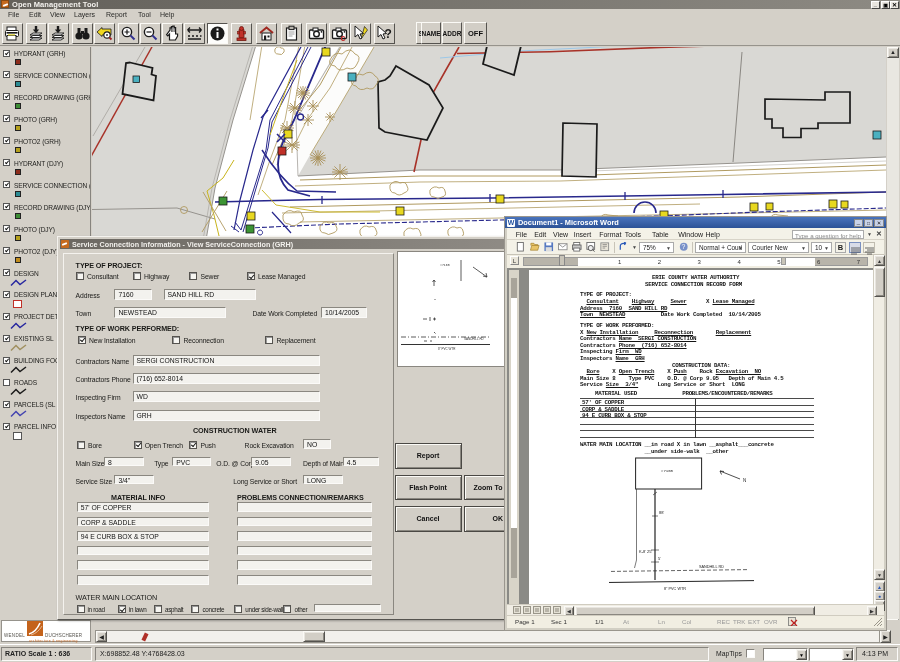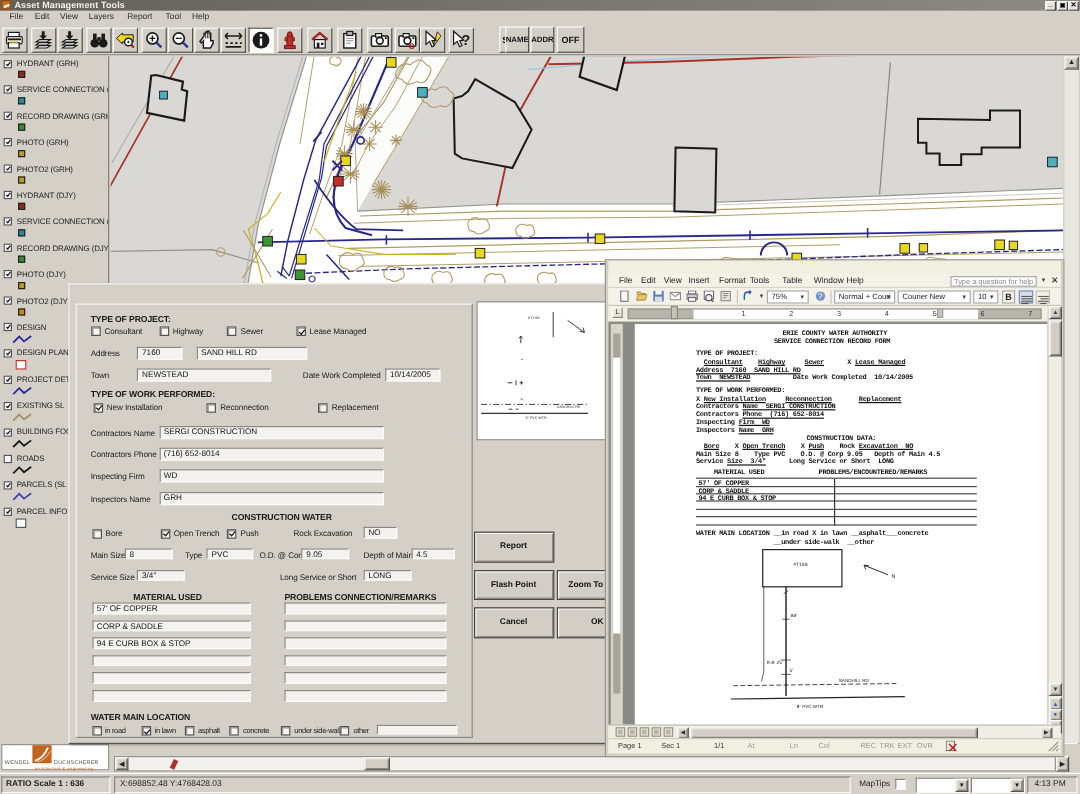--- a/index.html
+++ b/index.html
@@ -16,21 +16,21 @@
 .dck{position:absolute;left:1px;top:1.5px;width:4.5px;height:2.5px;border-left:1.6px solid #111;border-bottom:1.6px solid #111;transform:rotate(-50deg)}
 .dbtn{position:absolute;background:#d2cec6;border:1px solid #4a4844;box-shadow:inset 1px 1px 0 #fbfaf6,inset -1px -1px 0 #8a8780;font-size:7px;font-weight:bold;color:#111;display:flex;align-items:center;justify-content:center}
 .wm{font-size:7px;color:#1a1a1a}
 .wln{position:absolute;left:49px;white-space:pre;font-family:"Liberation Mono",monospace;font-size:5.8px;font-weight:bold;color:#141414;letter-spacing:-0.25px}
 </style></head><body>
 
 <div class="abs" style="left:0;top:0;width:900px;height:9px;background:linear-gradient(90deg,#63605a,#8d8a83)">
  <div class="abs" style="left:1px;top:0px;width:8px;height:8px;background:#c66a1e;border:1px solid #8a4a12">
       <div class="abs" style="left:1px;top:3px;width:5px;height:2px;background:#fff;transform:rotate(-20deg)"></div>
     </div>
- <div class="abs" style="left:12px;top:0px;font-size:7.5px;font-weight:bold;color:#f4f2ee;letter-spacing:0.1px">Asset Management Tools</div>
+ <div class="abs" style="left:12px;top:0px;font-size:7.5px;font-weight:bold;color:#f4f2ee;letter-spacing:0.1px">Open Management Tool</div>
  <div class="abs" style="left:871px;top:1px;width:9px;height:8px;background:#e8e5df;border:1px solid;border-color:#fff #444 #444 #fff;font-size:6px;line-height:4px;text-align:center;font-weight:bold">_</div>
  <div class="abs" style="left:881px;top:1px;width:9px;height:8px;background:#e8e5df;border:1px solid;border-color:#fff #444 #444 #fff;font-size:5px;line-height:7px;text-align:center;font-weight:bold">▣</div>
  <div class="abs" style="left:890px;top:1px;width:9px;height:8px;background:#e8e5df;border:1px solid;border-color:#fff #444 #444 #fff;font-size:6px;line-height:7px;text-align:center;font-weight:bold">✕</div>
 </div>
 
 <div class="abs" style="left:0;top:9px;width:900px;height:10px;background:#d4d0c8">
  <span class="mi abs" style="left:8px;top:2px">File</span>
  <span class="mi abs" style="left:29px;top:2px">Edit</span>
  <span class="mi abs" style="left:50px;top:2px">View</span>
  <span class="mi abs" style="left:74px;top:2px">Layers</span>
@@ -439,20 +439,26 @@
  <div class="abs sunk" style="left:763px;top:3px;width:45px;height:13px">
       <div class="btn abs" style="right:0;top:0;width:11px;height:11px;font-size:5px;text-align:center;line-height:10px">▼</div>
     </div>
  <div class="abs sunk" style="left:809px;top:3px;width:45px;height:13px">
       <div class="btn abs" style="right:0;top:0;width:11px;height:11px;font-size:5px;text-align:center;line-height:10px">▼</div>
     </div>
  <div class="abs sunk" style="left:856px;top:2px;width:42px;height:14px;background:#d4d0c8;font-size:7px;color:#222;padding:2px 0 0 5px">4:13 PM</div>
 </div>
 <div id="dialog">
     <div class="abs" style="left:57px;top:236px;width:520px;height:384px;background:#d4d0c8;border:1px solid;border-color:#f4f2ee #55534f #55534f #f4f2ee;box-shadow:1px 1px 2px rgba(0,0,0,0.3)">
+      <div class="abs" style="left:2px;top:2px;right:2px;height:10px;background:linear-gradient(90deg,#6b6761,#94908a)">
+        <div class="abs" style="left:1px;top:1px;width:8px;height:8px;background:#c66a1e;border-radius:1px">
+          <div class="abs" style="left:1px;top:3px;width:5px;height:2px;background:#fff;transform:rotate(-20deg)"></div>
+        </div>
+        <div class="abs" style="left:12px;top:1px;font-size:7.2px;font-weight:bold;color:#f2f0ec;white-space:nowrap">Service Connection Information - View ServiceConnection (GRH)</div>
+      </div>
       <div class="abs" style="left:5px;top:16px;width:331px;height:362px;border:1px solid;border-color:#f4f2ee #8a8780 #8a8780 #f4f2ee"></div>
       <div class="abs" style="left:17.6px;top:24px;font-size:7.2px;font-weight:bold;color:#1a1a18;white-space:nowrap;letter-spacing:-0.1px">TYPE OF PROJECT:</div>
       <div class="dcb" style="left:17.9px;top:35px"></div>
       <div class="abs" style="left:29px;top:36px;font-size:6.8px;font-weight:normal;color:#1a1a18;white-space:nowrap;letter-spacing:-0.1px">Consultant</div>
       <div class="dcb" style="left:74.7px;top:35px"></div>
       <div class="abs" style="left:86px;top:36px;font-size:6.8px;font-weight:normal;color:#1a1a18;white-space:nowrap;letter-spacing:-0.1px">Highway</div>
       <div class="dcb" style="left:131.4px;top:35px"></div>
       <div class="abs" style="left:142.5px;top:36px;font-size:6.8px;font-weight:normal;color:#1a1a18;white-space:nowrap;letter-spacing:-0.1px">Sewer</div>
       <div class="dcb" style="left:188.9px;top:35px">
         <span class="dck"></span>
@@ -500,35 +506,35 @@
       <div class="abs" style="left:96.2px;top:222.5px;font-size:6.8px;font-weight:normal;color:#1a1a18;white-space:nowrap;letter-spacing:-0.1px">Type</div>
       <div class="fld" style="left:114.3px;top:219.5px;width:39px;height:9.5px">PVC</div>
       <div class="abs" style="left:158.2px;top:222.5px;font-size:6.8px;font-weight:normal;color:#1a1a18;white-space:nowrap;letter-spacing:-0.1px">O.D. @ Corp</div>
       <div class="fld" style="left:193.3px;top:219.5px;width:40px;height:9.5px">9.05</div>
       <div class="abs" style="left:245px;top:222.5px;font-size:6.8px;font-weight:normal;color:#1a1a18;white-space:nowrap;letter-spacing:-0.1px">Depth of Main</div>
       <div class="fld" style="left:284.8px;top:219.5px;width:36px;height:9.5px">4.5</div>
       <div class="abs" style="left:17.6px;top:240.5px;font-size:6.8px;font-weight:normal;color:#1a1a18;white-space:nowrap;letter-spacing:-0.1px">Service Size</div>
       <div class="fld" style="left:56.4px;top:237.5px;width:40px;height:9.5px">3/4"</div>
       <div class="abs" style="left:175.3px;top:240.5px;font-size:6.8px;font-weight:normal;color:#1a1a18;white-space:nowrap;letter-spacing:-0.1px">Long Service or Short</div>
       <div class="fld" style="left:245px;top:237.5px;width:40px;height:9.5px">LONG</div>
-      <div class="abs" style="left:53px;top:256px;font-size:7.2px;font-weight:bold;color:#1a1a18;white-space:nowrap;letter-spacing:-0.1px">MATERIAL USED</div>
+      <div class="abs" style="left:53px;top:256px;font-size:7.2px;font-weight:bold;color:#1a1a18;white-space:nowrap;letter-spacing:-0.1px">MATERIAL INFO</div>
       <div class="abs" style="left:179px;top:256px;font-size:7.2px;font-weight:bold;color:#1a1a18;white-space:nowrap;letter-spacing:-0.1px">PROBLEMS CONNECTION/REMARKS</div>
       <div class="fld" style="left:18.7px;top:265px;width:132px;height:9.5px">57' OF COPPER</div>
       <div class="fld" style="left:178.9px;top:265px;width:135px;height:9.5px"></div>
       <div class="fld" style="left:18.7px;top:279.5px;width:132px;height:9.5px">CORP &amp; SADDLE</div>
       <div class="fld" style="left:178.9px;top:279.5px;width:135px;height:9.5px"></div>
       <div class="fld" style="left:18.7px;top:294px;width:132px;height:9.5px">94 E CURB BOX &amp; STOP</div>
       <div class="fld" style="left:178.9px;top:294px;width:135px;height:9.5px"></div>
       <div class="fld" style="left:18.7px;top:308.8px;width:132px;height:9.5px"></div>
       <div class="fld" style="left:178.9px;top:308.8px;width:135px;height:9.5px"></div>
       <div class="fld" style="left:18.7px;top:323.3px;width:132px;height:9.5px"></div>
       <div class="fld" style="left:178.9px;top:323.3px;width:135px;height:9.5px"></div>
       <div class="fld" style="left:18.7px;top:338.3px;width:132px;height:9.5px"></div>
       <div class="fld" style="left:178.9px;top:338.3px;width:135px;height:9.5px"></div>
-      <div class="abs" style="left:17.6px;top:355.5px;font-size:7.2px;font-weight:bold;color:#1a1a18;white-space:nowrap;letter-spacing:-0.1px">WATER MAIN LOCATION</div>
+      <div class="abs" style="left:17.6px;top:355.5px;font-size:7.2px;font-weight:normal;color:#1a1a18;white-space:nowrap;letter-spacing:-0.1px">WATER MAIN LOCATION</div>
       <div class="dcb" style="left:18.7px;top:368px"></div>
       <div class="abs" style="left:29.5px;top:369px;font-size:6.8px;font-weight:normal;color:#1a1a18;white-space:nowrap;letter-spacing:-0.3px;font-size:6.3px">in road</div>
       <div class="dcb" style="left:60px;top:368px">
         <span class="dck"></span>
       </div>
       <div class="abs" style="left:71px;top:369px;font-size:6.8px;font-weight:normal;color:#1a1a18;white-space:nowrap;letter-spacing:-0.3px;font-size:6.3px">in lawn</div>
       <div class="dcb" style="left:96.2px;top:368px"></div>
       <div class="abs" style="left:107px;top:369px;font-size:6.8px;font-weight:normal;color:#1a1a18;white-space:nowrap;letter-spacing:-0.3px;font-size:6.3px">asphalt</div>
       <div class="dcb" style="left:133.4px;top:368px"></div>
       <div class="abs" style="left:144.5px;top:369px;font-size:6.8px;font-weight:normal;color:#1a1a18;white-space:nowrap;letter-spacing:-0.3px;font-size:6.3px">concrete</div>
@@ -555,20 +561,27 @@
         </svg></div>
       <div class="dbtn" style="left:336.5px;top:205.5px;width:67px;height:26px">Report</div>
       <div class="dbtn" style="left:336.5px;top:237.6px;width:67px;height:25px">Flash Point</div>
       <div class="dbtn" style="left:406.3px;top:237.6px;width:67px;height:25px">Zoom To Point</div>
       <div class="dbtn" style="left:336.5px;top:268.6px;width:67px;height:26px">Cancel</div>
       <div class="dbtn" style="left:406.3px;top:268.6px;width:67px;height:26px">OK</div>
     </div>
   </div>
 <div id="word">
     <div class="abs" style="left:505px;top:217px;width:381px;height:413px;background:#f1eee2;border:2px solid #d2cfc4;border-top:none;box-shadow:0 0 0 1px #9a968e">
+      <div class="abs" style="left:-2px;top:0;width:381px;height:11px;background:linear-gradient(180deg,#4a74bd,#2c5296)">
+        <div class="abs" style="left:2px;top:1.5px;width:8px;height:8px;background:#fff;border-radius:1px;font-size:7px;font-weight:bold;color:#2050a0;line-height:8px;text-align:center">W</div>
+        <div class="abs" style="left:13px;top:1px;font-size:7.4px;font-weight:bold;color:#fff;white-space:nowrap">Document1 - Microsoft Word</div>
+        <div class="abs" style="left:349px;top:1.5px;width:9px;height:8px;background:#c8d2e8;border:1px solid #888;font-size:6px;line-height:4px;text-align:center;color:#222">_</div>
+        <div class="abs" style="left:359px;top:1.5px;width:9px;height:8px;background:#c8d2e8;border:1px solid #888;font-size:5px;line-height:7px;text-align:center;color:#222">□</div>
+        <div class="abs" style="left:369px;top:1.5px;width:10px;height:8px;background:#c8d2e8;border:1px solid #888;font-size:5.5px;line-height:7px;text-align:center;color:#222">✕</div>
+      </div>
       <div class="abs" style="left:0;top:11px;width:377px;height:12px;background:#f4f2e8;border-bottom:1px solid #d8d4c8">
         <span class="wm abs" style="left:8.8px;top:2.5px;text-decoration:underline transparent">File</span>
         <span class="wm abs" style="left:27.2px;top:2.5px;text-decoration:underline transparent">Edit</span>
         <span class="wm abs" style="left:46.1px;top:2.5px;text-decoration:underline transparent">View</span>
         <span class="wm abs" style="left:66.7px;top:2.5px;text-decoration:underline transparent">Insert</span>
         <span class="wm abs" style="left:92.2px;top:2.5px;text-decoration:underline transparent">Format</span>
         <span class="wm abs" style="left:117.7px;top:2.5px;text-decoration:underline transparent">Tools</span>
         <span class="wm abs" style="left:144.9px;top:2.5px;text-decoration:underline transparent">Table</span>
         <span class="wm abs" style="left:171.2px;top:2.5px;text-decoration:underline transparent">Window</span>
         <span class="wm abs" style="left:198.4px;top:2.5px;text-decoration:underline transparent">Help</span>

